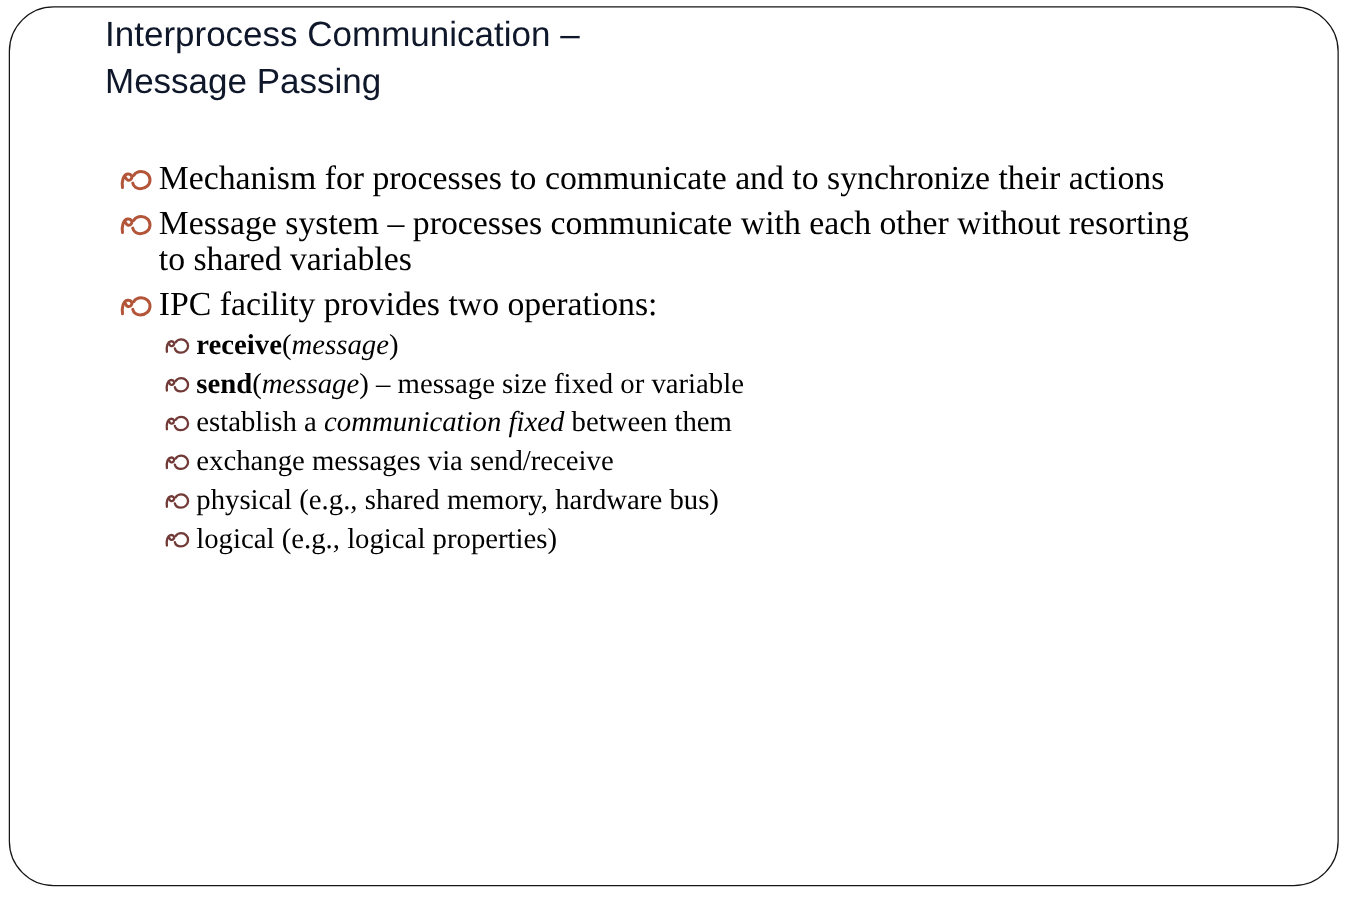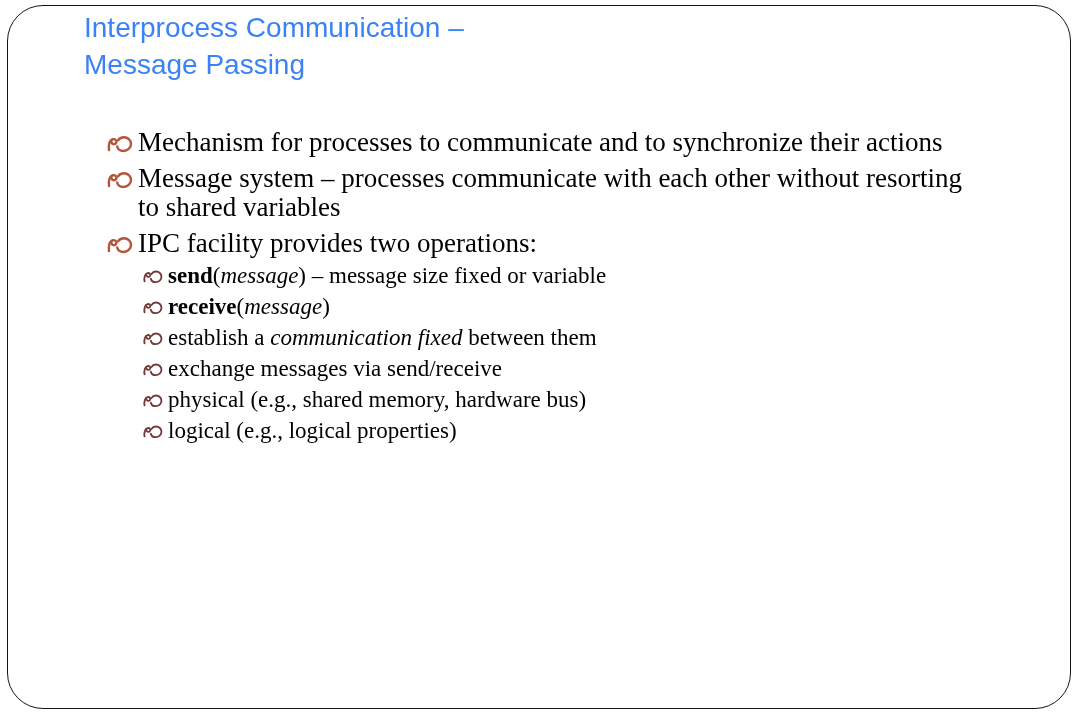--- a/index.html
+++ b/index.html
@@ -18,25 +18,25 @@
     border-radius:36px;
     pointer-events:none;
   }
   .slide-title {
     position:absolute;
     left:84px; top:9px;
     font-family:"Liberation Sans","DejaVu Sans",sans-serif;
     font-size:28px;
     line-height:37px;
     font-weight:400;
-    color:#3b82f6;
+    color:#0f172a;
   }
   .content {
     position:absolute;
-    left:107px; top:121px;
+    left:96px; top:121px;
     width:880px;
     color:#000000;
   }
   .item { display:flex; align-items:flex-start; }
   .l1 {
     font-size:27px;
     line-height:29px;
     margin-top:7px;
   }
   .l1 .marker { flex:0 0 31px; width:31px; color:#b35539; }
@@ -102,30 +102,30 @@
         </span>
       <div class="btext"><span>IPC facility provides two operations:</span></div>
     </div>
 
     <div class="item l2">
       <span class="marker">
           <svg width="20" height="16" viewBox="0 0 26 20">
             <use href="#loop-bullet"></use>
           </svg>
         </span>
-      <div class="btext"><span class="b">send</span><span>(</span><span class="i">message</span><span>) – message size fixed or variable</span></div>
+      <div class="btext"><span class="b">receive</span><span>(</span><span class="i">message</span><span>)</span></div>
     </div>
 
     <div class="item l2">
       <span class="marker">
           <svg width="20" height="16" viewBox="0 0 26 20">
             <use href="#loop-bullet"></use>
           </svg>
         </span>
-      <div class="btext"><span class="b">receive</span><span>(</span><span class="i">message</span><span>)</span></div>
+      <div class="btext"><span class="b">send</span><span>(</span><span class="i">message</span><span>) – message size fixed or variable</span></div>
     </div>
 
 
     <div class="item l2">
       <span class="marker">
           <svg width="20" height="16" viewBox="0 0 26 20">
             <use href="#loop-bullet"></use>
           </svg>
         </span>
       <div class="btext"><span>establish a </span><span class="i">communication fixed</span><span> between them</span></div>

